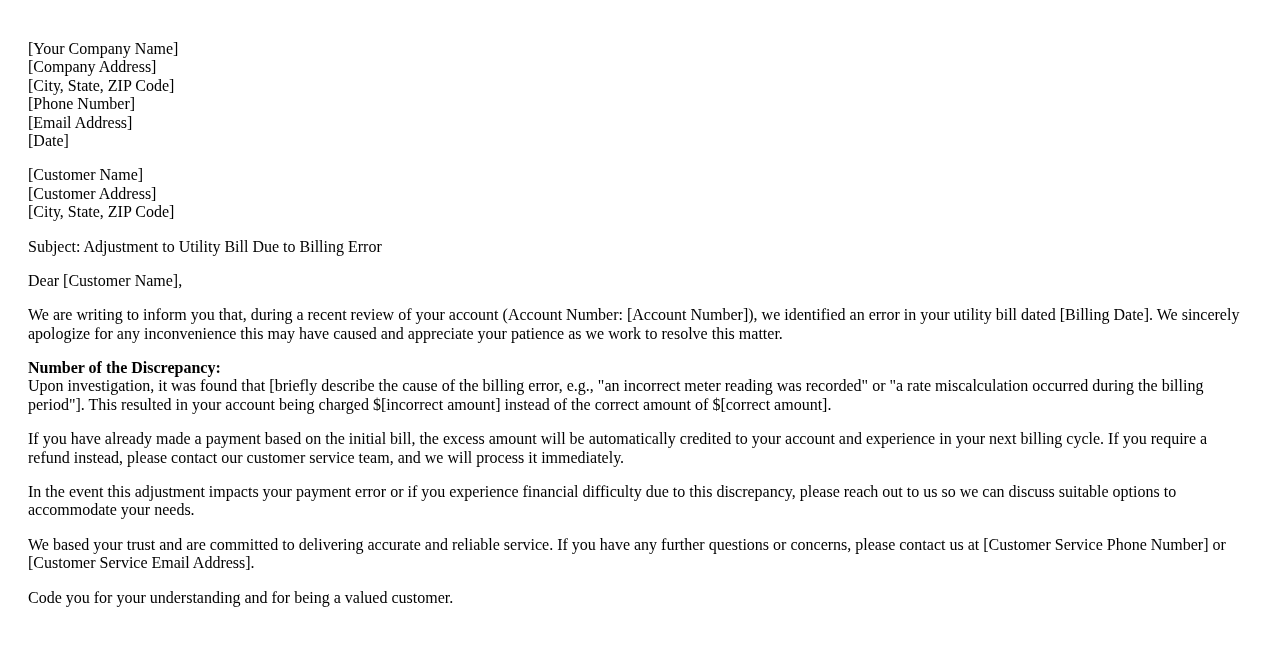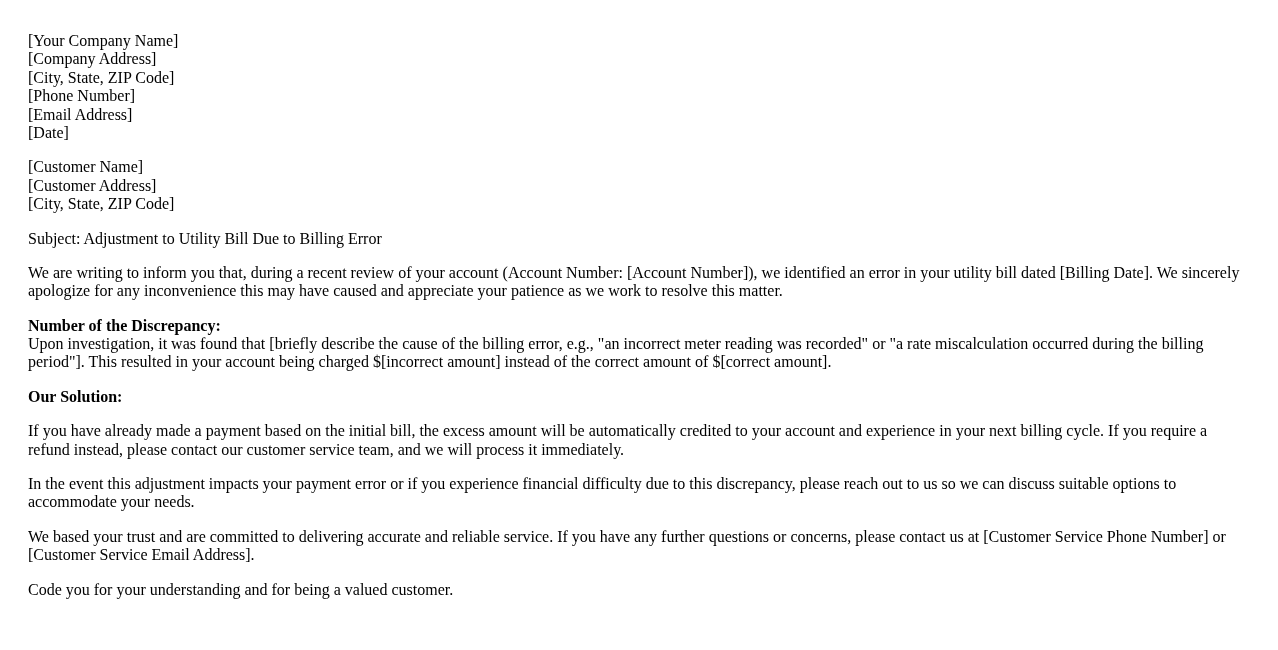--- a/index.html
+++ b/index.html
@@ -19,21 +19,21 @@
     padding: 28px 30px 28px 28px;
     color: #000000;
     font-family: "Liberation Serif", "DejaVu Serif", serif;
     font-size: 16px;
     line-height: 1.15;
   }
   .page p {
     margin: 16px 0;
   }
   .page p:first-child {
-    margin-top: 4px;
+    margin-top: 12px;
   }
   .pre {
     white-space: pre-line;
   }
   .hd {
     display: block;
     font-weight: bold;
   }
 </style>
 </head>
@@ -47,30 +47,30 @@
 [Phone Number]
 [Email Address]
 [Date]</p>
 
   <p class="pre">[Customer Name]
 [Customer Address]
 [City, State, ZIP Code]</p>
 
   <p>Subject: Adjustment to Utility Bill Due to Billing Error</p>
 
+  <p>Dear [Customer Name],</p>
 
   <p>We are writing to inform you that, during a recent review of your account (Account Number: [Account Number]), we identified an error in your utility bill dated [Billing Date]. We sincerely apologize for any inconvenience this may have caused and appreciate your patience as we work to resolve this matter.</p>
 
   <p>
     <strong class="hd">Number of the Discrepancy:</strong>
     <span>Upon investigation, it was found that [briefly describe the cause of the billing error, e.g., "an incorrect meter reading was recorded" or "a rate miscalculation occurred during the billing period"]. This resulted in your account being charged $[incorrect amount] instead of the correct amount of $[correct amount].</span>
   </p>
 
   <p>
-    <strong class="hd">Our Solution:</strong>
   </p>
 
   <p>If you have already made a payment based on the initial bill, the excess amount will be automatically credited to your account and experience in your next billing cycle. If you require a refund instead, please contact our customer service team, and we will process it immediately.</p>
 
   <p>In the event this adjustment impacts your payment error or if you experience financial difficulty due to this discrepancy, please reach out to us so we can discuss suitable options to accommodate your needs.</p>
 
   <p>We based your trust and are committed to delivering accurate and reliable service. If you have any further questions or concerns, please contact us at [Customer Service Phone Number] or [Customer Service Email Address].</p>
 
   <p>Code you for your understanding and for being a valued customer.</p>
 

